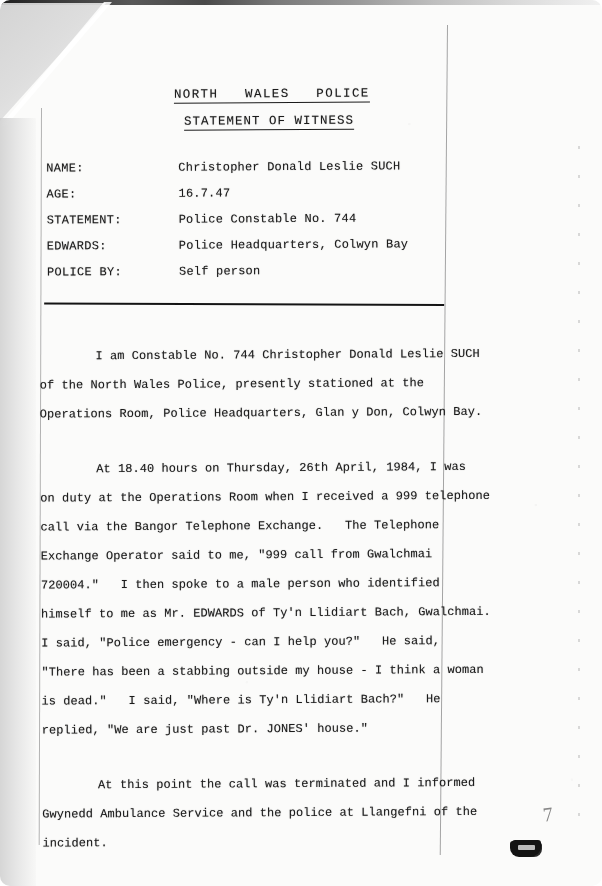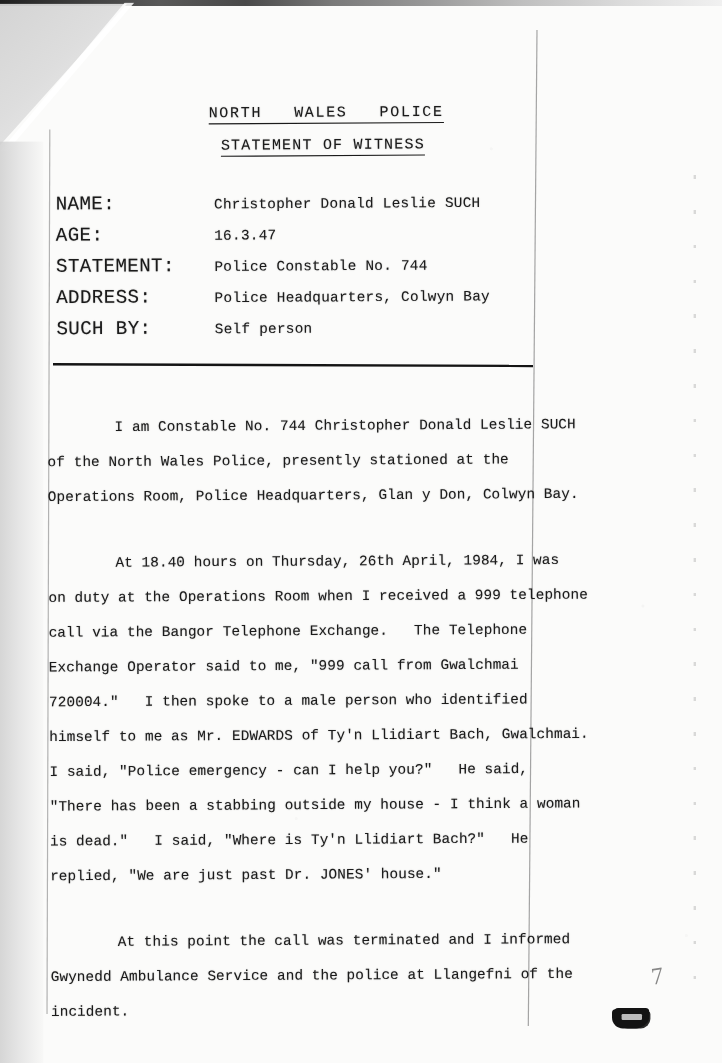--- a/index.html
+++ b/index.html
@@ -9,20 +9,21 @@
   }
 
   #page {
     position: relative;
     width: 602px;
     height: 886px;
     overflow: hidden;
     background: #fbfbfa;
     font-family: "Liberation Mono", "DejaVu Sans Mono", monospace;
     color: #121212;
+    border-radius: 10px;
   }
 
   
 
   .scan-top-strip {
     position: absolute;
     top: 0; left: 0;
     width: 602px; height: 5px;
     background: linear-gradient(90deg,
         #0c0c0c 0%, #2b2b2b 10%, #4a4a4a 22%, #3a3a3a 34%,
@@ -131,21 +132,21 @@
     top: 160px; left: 48px;
     width: 396px;
   }
   .field-row {
     display: flex;
     align-items: baseline;
     height: 26px;
   }
   .field-label {
     width: 132px;
-    font-size: 16px;
+    font-size: 12px;
     letter-spacing: .3px;
     white-space: pre;
   }
   .field-value {
     font-size: 12px;
     letter-spacing: .2px;
     white-space: pre;
   }
 
   .body {
@@ -221,32 +222,32 @@
 
     <div class="heading typed" id="heading-doc">STATEMENT OF WITNESS</div>
 
     <div class="fields">
       <div class="field-row">
         <span class="field-label typed">NAME:</span>
         <span class="field-value typed">Christopher Donald Leslie SUCH</span>
       </div>
       <div class="field-row">
         <span class="field-label typed">AGE:</span>
-        <span class="field-value typed">16.3.47</span>
+        <span class="field-value typed">16.7.47</span>
       </div>
       <div class="field-row">
         <span class="field-label typed">STATEMENT:</span>
         <span class="field-value typed">Police Constable No. 744</span>
       </div>
       <div class="field-row">
-        <span class="field-label typed">ADDRESS:</span>
+        <span class="field-label typed">EDWARDS:</span>
         <span class="field-value typed">Police Headquarters, Colwyn Bay</span>
       </div>
       <div class="field-row">
-        <span class="field-label typed">SUCH BY:</span>
+        <span class="field-label typed">POLICE BY:</span>
         <span class="field-value typed">Self person</span>
       </div>
     </div>
 
     <div class="divider-rule"></div>
 
     <div class="body">
 
       <div class="para">
         <div class="line typed indent">I am Constable No. 744 Christopher Donald Leslie SUCH</div>

